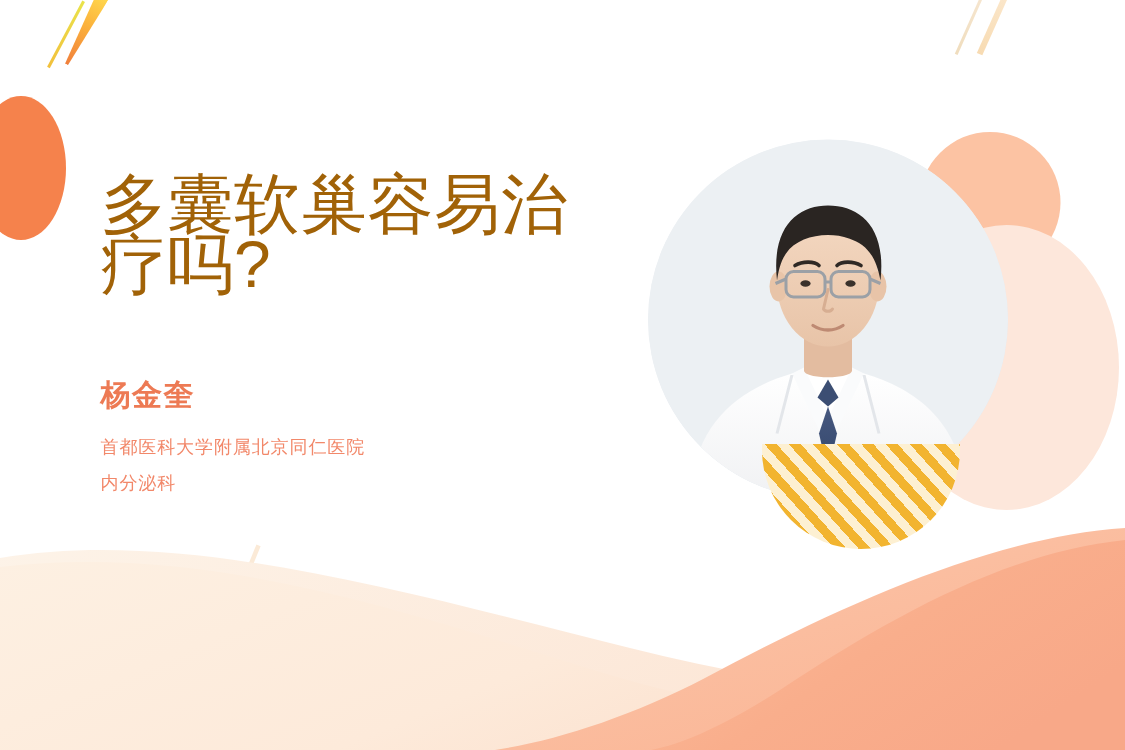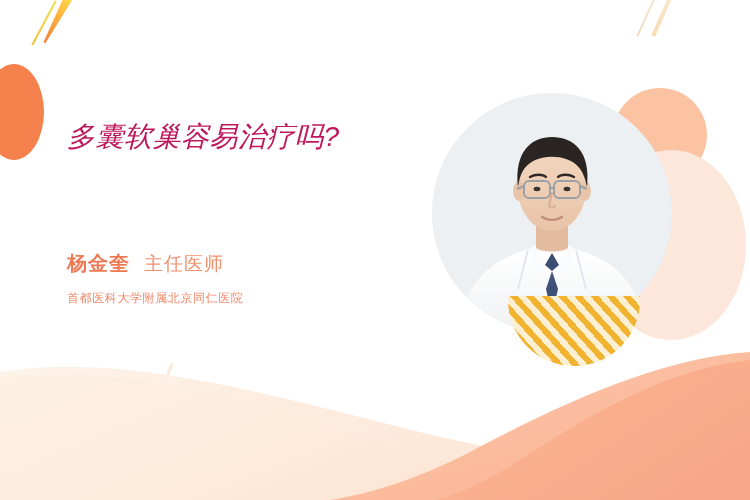--- a/index.html
+++ b/index.html
@@ -140,34 +140,32 @@
       #F2B430 0px, #F2B430 6px,
       #FDF0D2 6px, #FDF0D2 12px
     );
   }
   
   .title {
     position: absolute;
     left: 67px;
     top: 117px;
     width: 350px;
-    font-size: 28px;
+    font-size: 44px;
     line-height: 40px;
     font-weight: 400;
-    color: #be185d;
+    color: #a16207;
     letter-spacing: 0.5px;
-    font-style: italic;
   }
   .doc-line {
     position: absolute;
     left: 67px;
     top: 250px;
     display: flex;
     align-items: baseline;
-    gap: 14px;
   }
   .doc-name {
     font-size: 20px;
     font-weight: 700;
     color: #ED7A54;
     letter-spacing: 1px;
   }
   .doc-rank {
     font-size: 19px;
     font-weight: 400;
@@ -297,20 +295,20 @@
   </div>
 
   <div class="stripe-arc">
     <div class="stripe-arc-inner"></div>
   </div>
 
   <div class="title">多囊软巢容易治疗吗?</div>
 
   <div class="doc-line">
     <span class="doc-name">杨金奎</span>
-    <span class="doc-rank">主任医师</span>
   </div>
 
   <div class="doc-affil">
     <div>首都医科大学附属北京同仁医院</div>
+    <div>内分泌科</div>
   </div>
 
 </div>
 
 </body></html>

